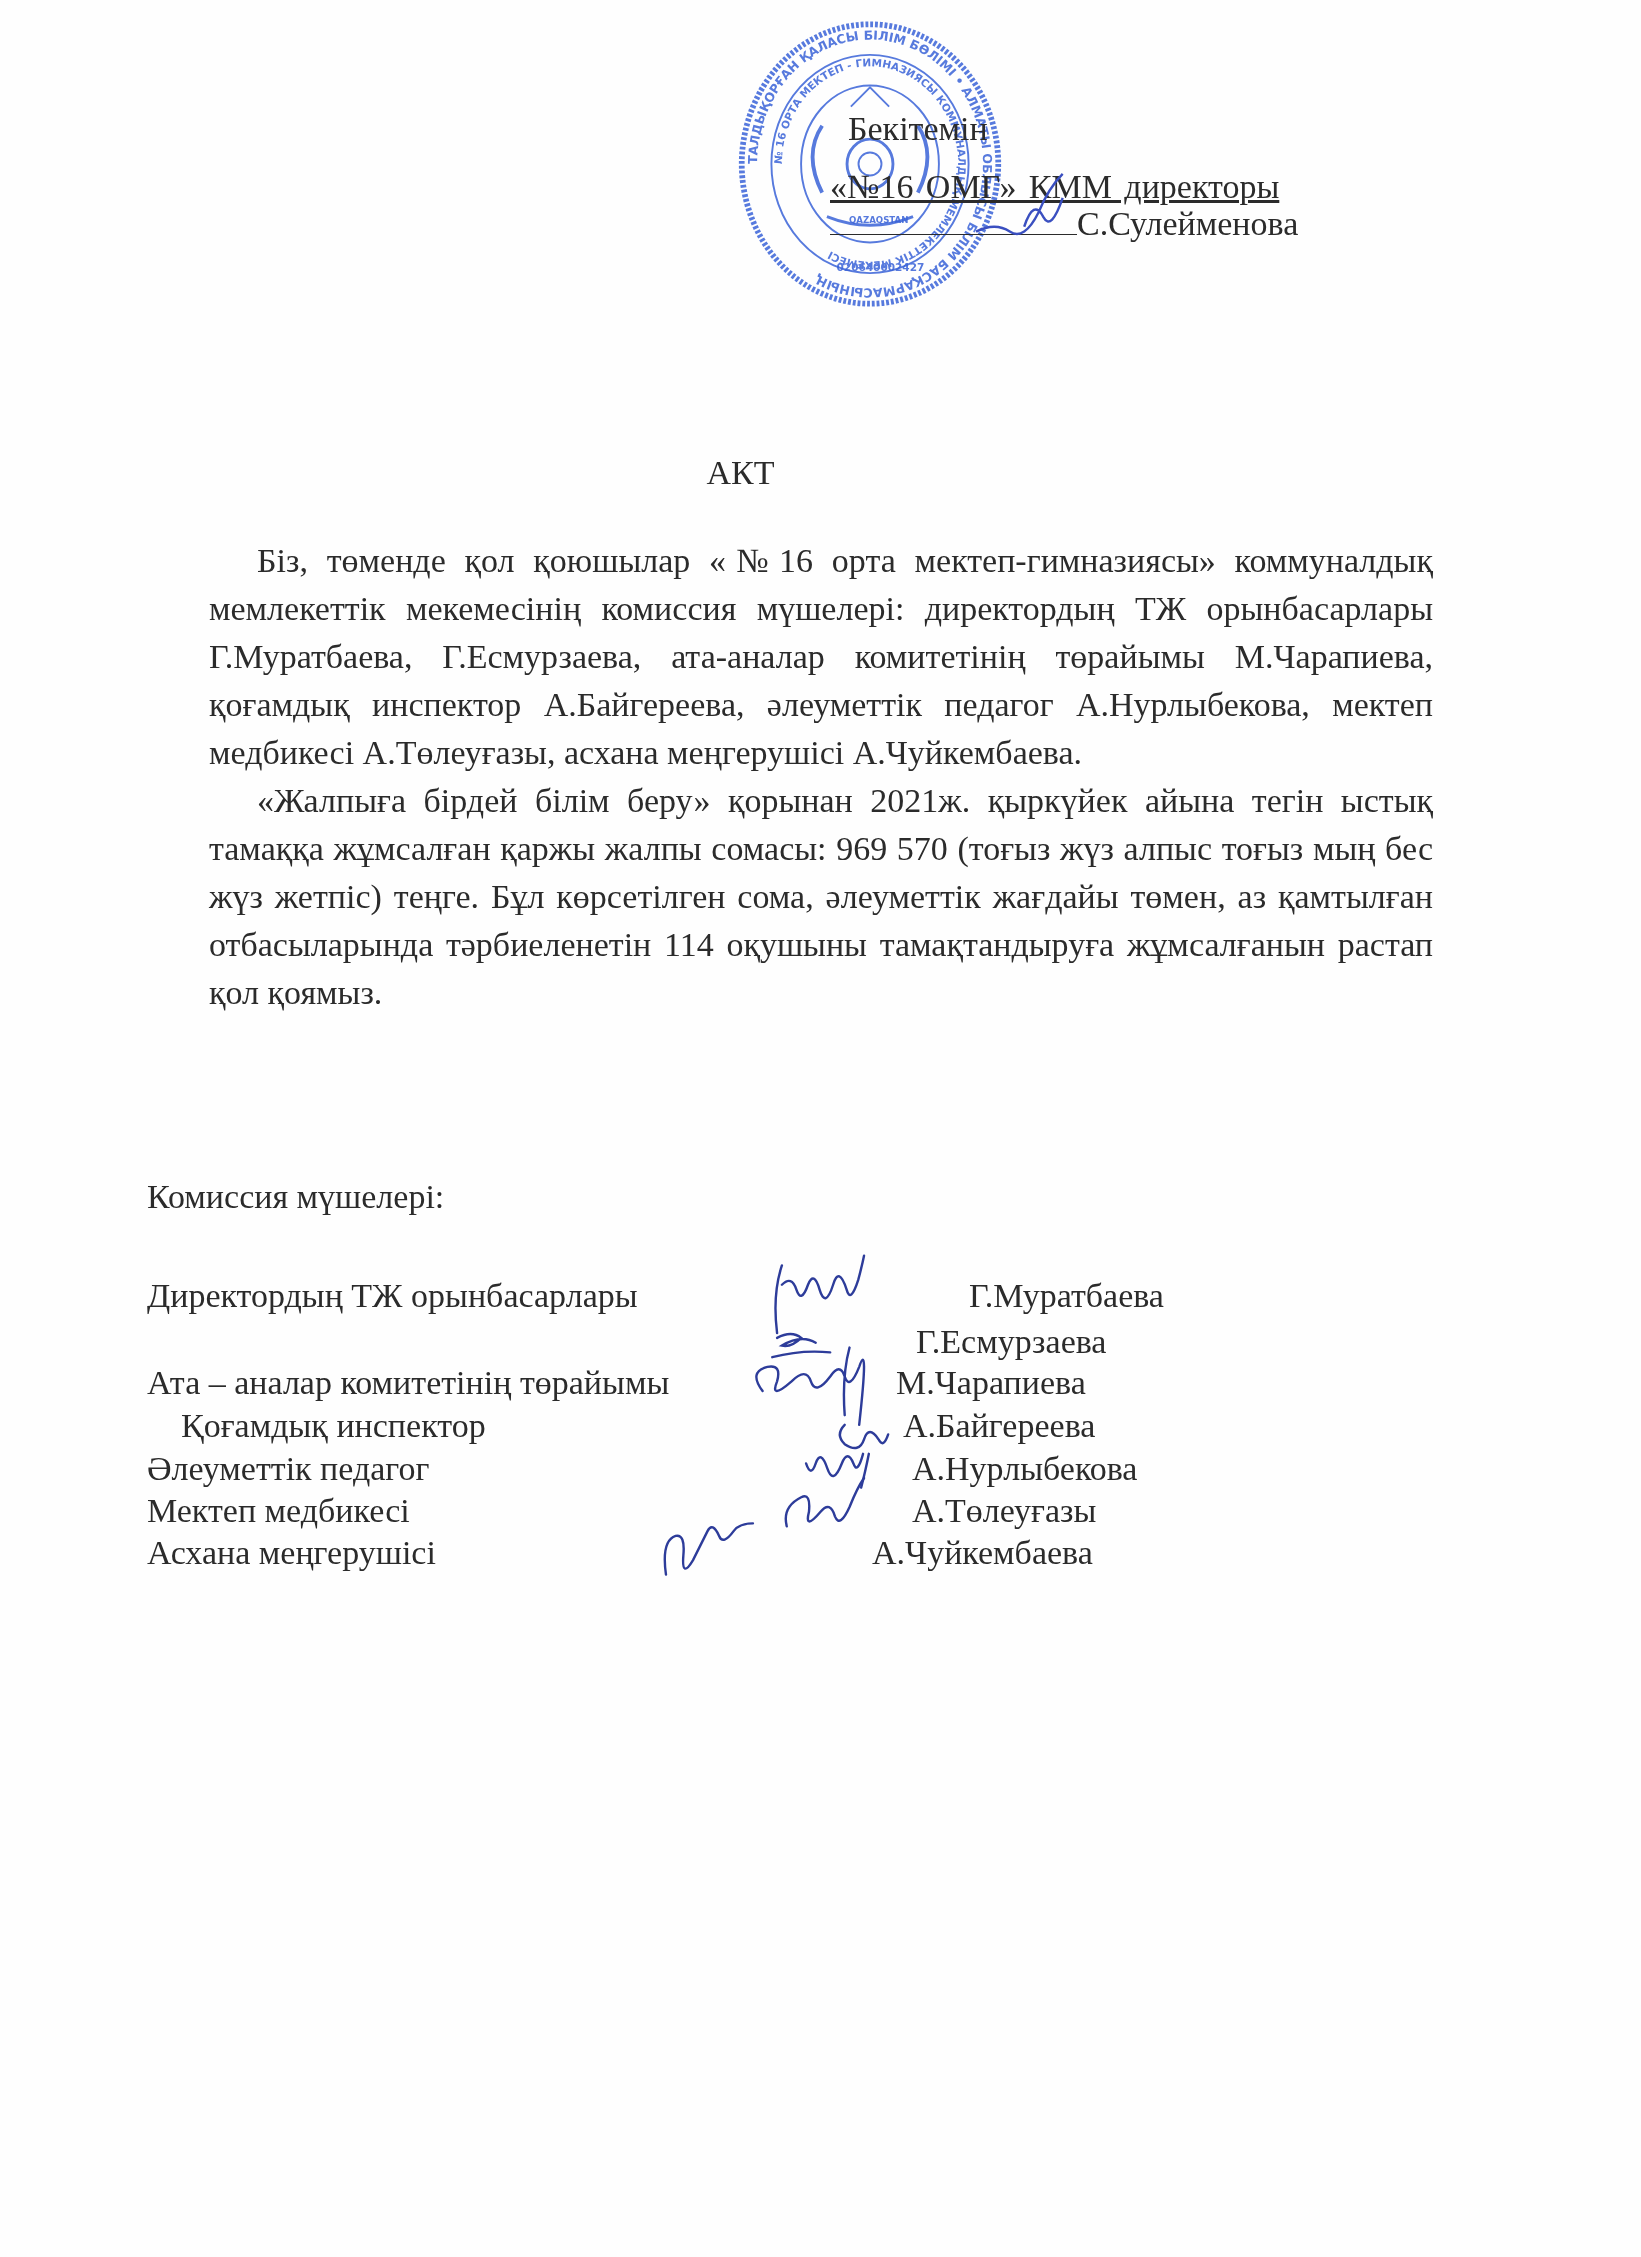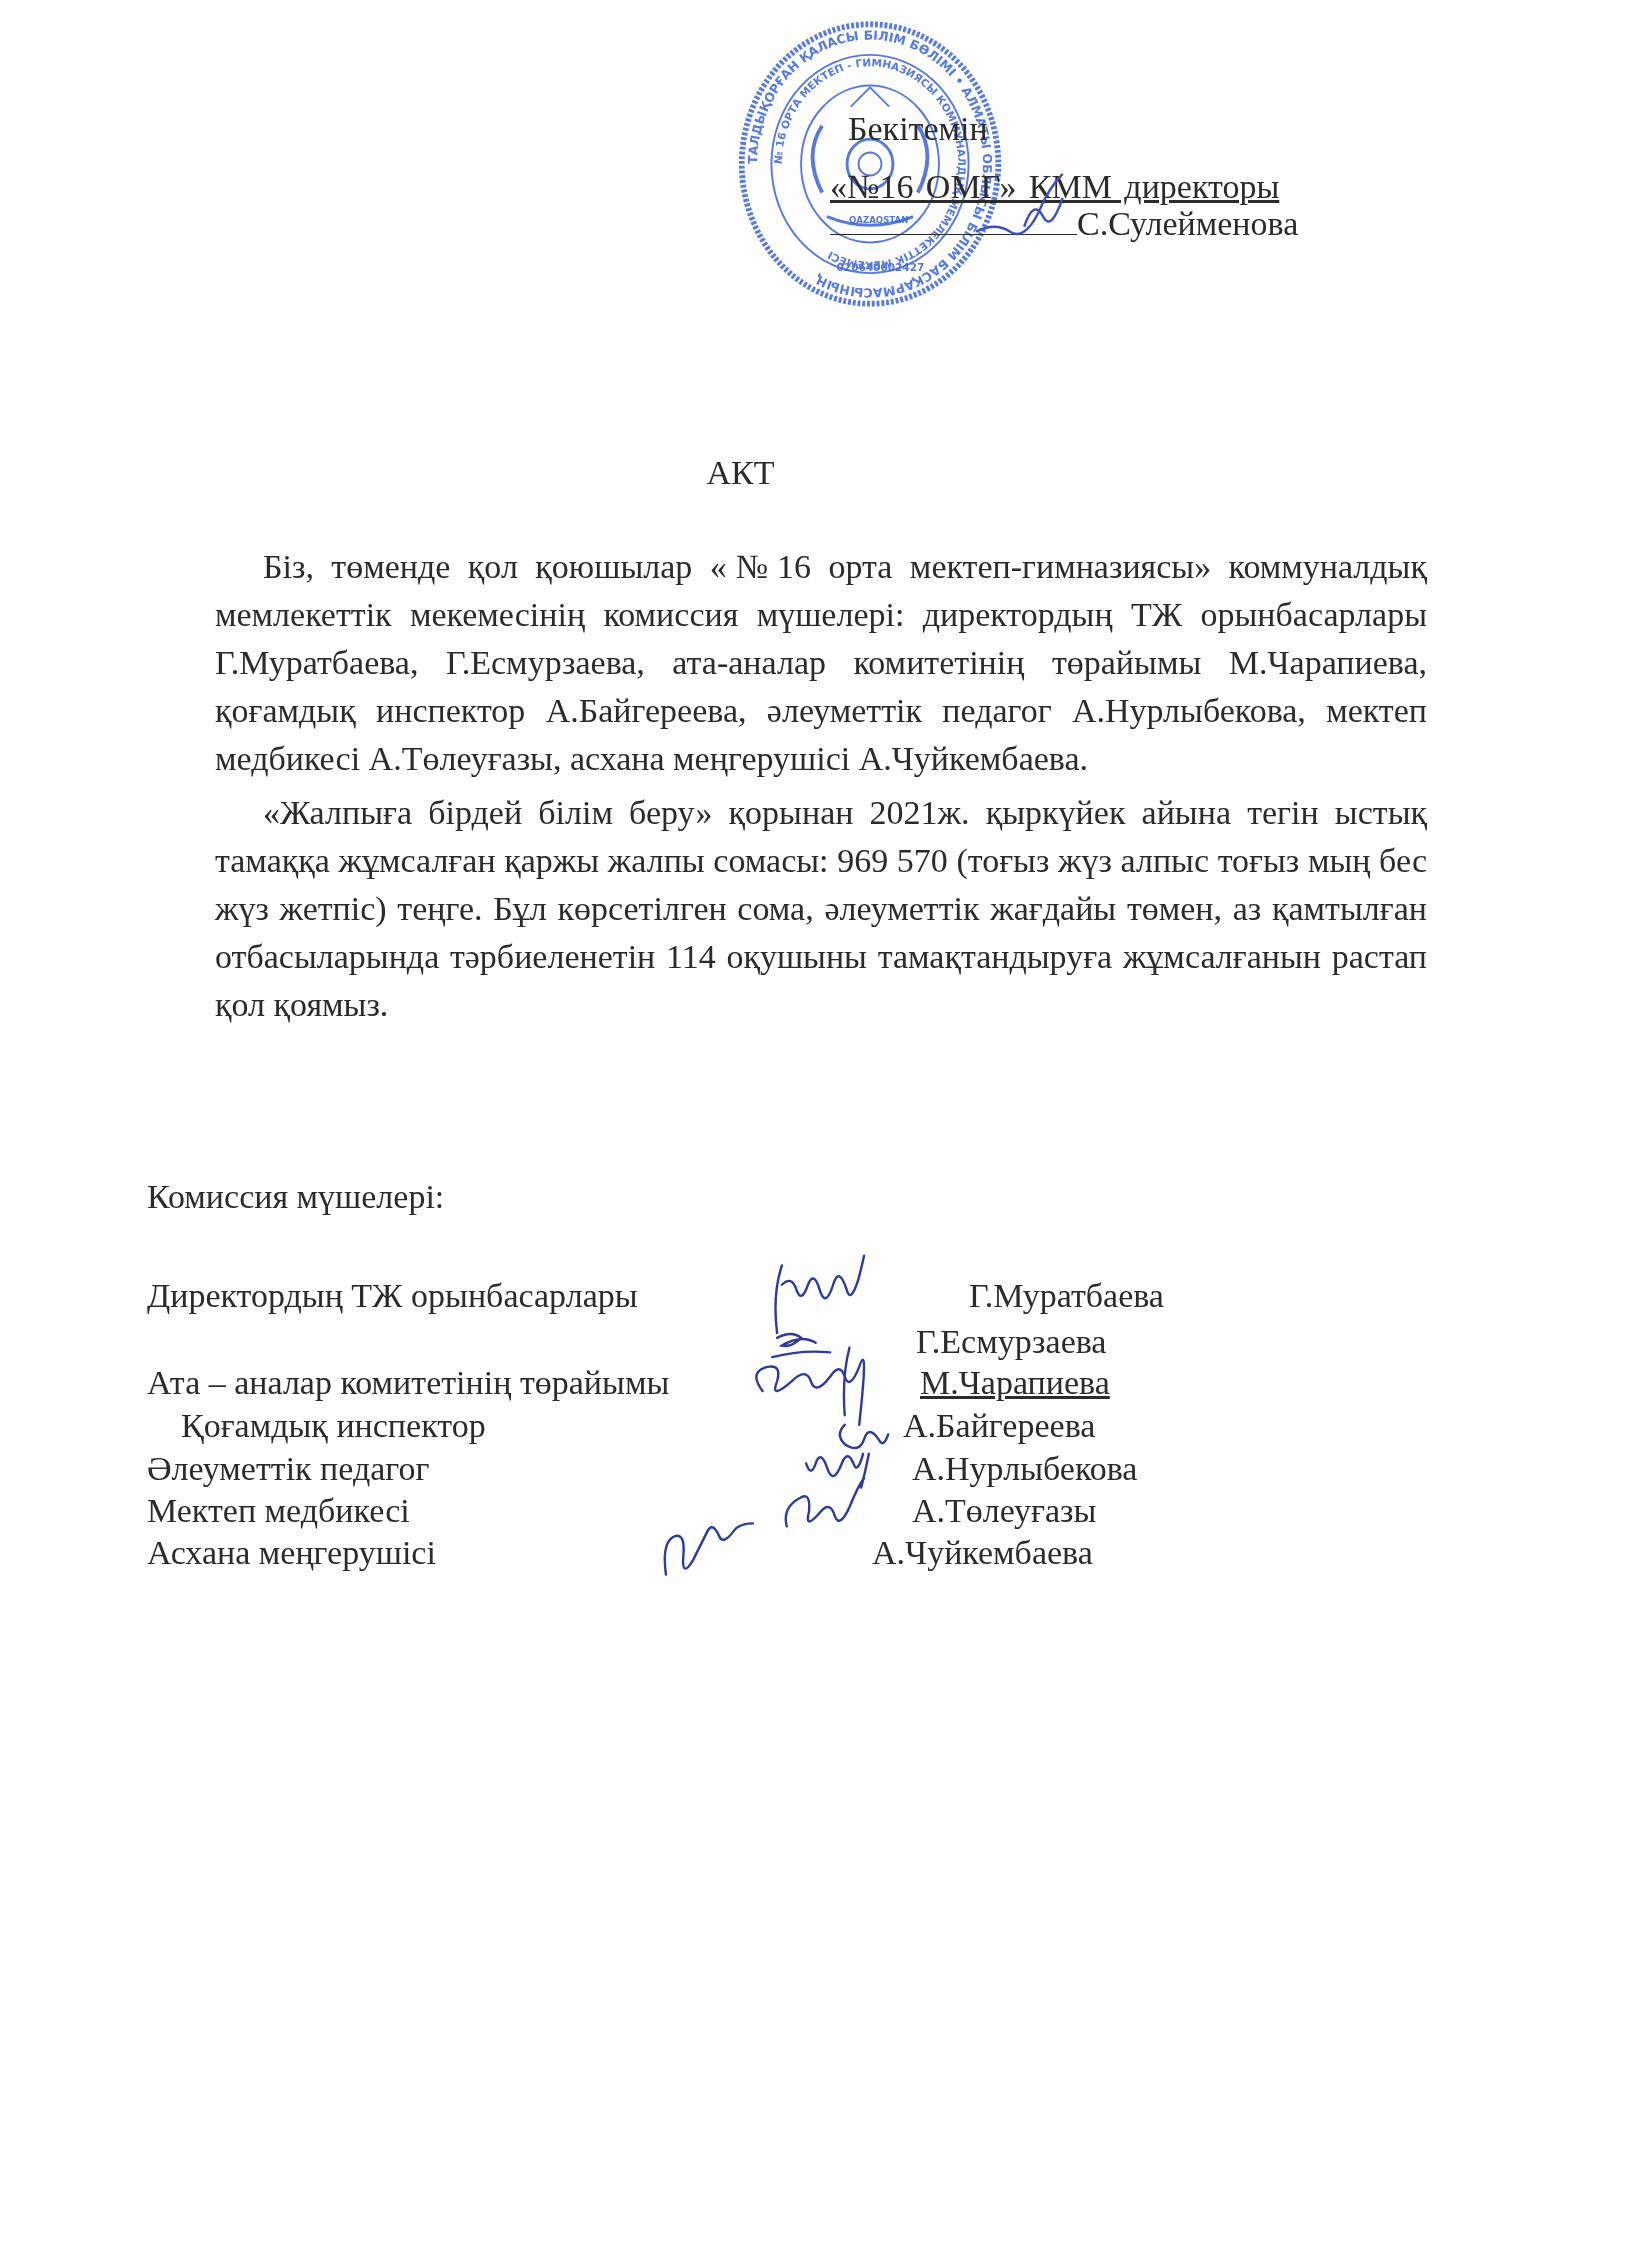--- a/index.html
+++ b/index.html
@@ -20,21 +20,21 @@
   .dir-sig { position: absolute; left: 966px; top: 169px; width: 126px; height: 77px; }
 
   
   .title { position: absolute; left: 145px; width: 1352px; top: 328px; text-align: center;
            font-size: 34px; line-height: 48px; color: #2b2b2b; }
   .akt { position: absolute; left: 0; width: 1481px; top: 454px; text-align: center; font-size: 34px; color: #2b2b2b; }
 
   
   .body { position: absolute; left: 209px; width: 1224px; top: 537px; font-size: 34px; line-height: 48px;
           text-align: justify; color: #2b2b2b; }
-  .body p { margin: 6px; text-indent: 48px; }
+  .body p { margin: 0; text-indent: 48px; }
 
   
   .commission-label { position: absolute; left: 147px; top: 1178px; font-size: 34px; color: #2b2b2b; }
   .members { position: absolute; left: 0; top: 0; font-size: 34px; color: #2b2b2b; }
   .member-role { position: absolute; left: 147px; white-space: nowrap; }
   .member-name { position: absolute; white-space: nowrap; }
   .signatures { position: absolute; left: 637px; top: 1246px; width: 541px; height: 348px; }
   .signatures svg { width: 100%; height: 100%; }
 </style>
 </head>
@@ -87,21 +87,21 @@
 
   <div class="commission-label">Комиссия мүшелері:</div>
 
   <div class="members">
     <div class="member-role" style="top:1277px;">Директордың  ТЖ  орынбасарлары</div>
     <div class="member-name" style="left:937px; top:1277px;margin-left:32px;">Г.Муратбаева</div>
 
     <div class="member-name" style="left:916px; top:1323px;">Г.Есмурзаева</div>
 
     <div class="member-role" style="top:1364px;">Ата – аналар комитетінің төрайымы</div>
-    <div class="member-name" style="left:920px; top:1364px;text-decoration:underline;">М.Чарапиева</div>
+    <div class="member-name" style="left:896px; top:1364px;">М.Чарапиева</div>
 
     <div class="member-role" style="top:1407px;margin-left:34px;">Қоғамдық инспектор</div>
     <div class="member-name" style="left:903px; top:1407px;">А.Байгереева</div>
 
     <div class="member-role" style="top:1450px;">Әлеуметтік педагог</div>
     <div class="member-name" style="left:912px; top:1450px;">А.Нурлыбекова</div>
 
     <div class="member-role" style="top:1492px;">Мектеп медбикесі</div>
     <div class="member-name" style="left:912px; top:1492px;">А.Төлеуғазы</div>
 

